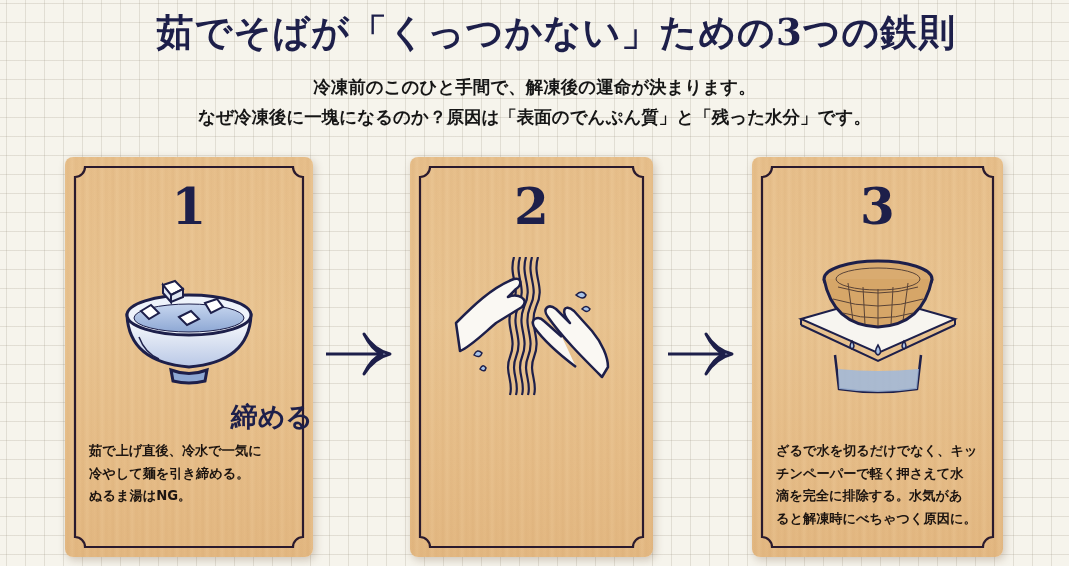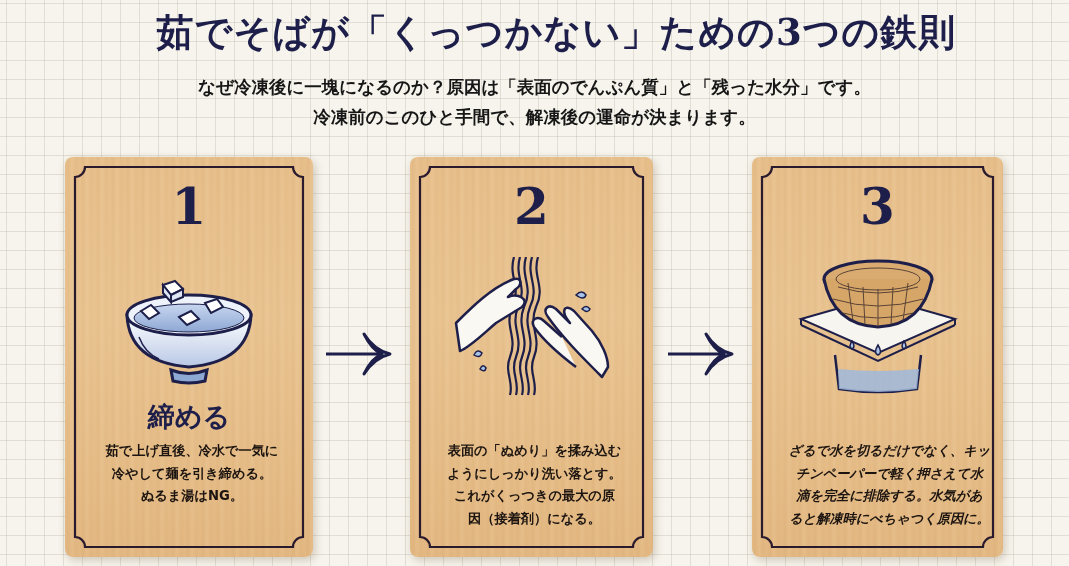--- a/index.html
+++ b/index.html
@@ -58,47 +58,46 @@
     font-size: 50px;
     color: #1d1f4a;
     line-height: 60px;
   }
   .illus {
     position: absolute; left: 0; right: 0; top: 95px; height: 150px;
     display: flex; justify-content: center; align-items: center;
   }
   .heading {
     position: absolute; left: 0; right: 0; top: 242px;
-    text-align: center;
+    text-align: right;
     font-family: "DejaVu Serif", "Liberation Serif", serif;
     font-weight: bold;
     font-size: 27px;
     color: #1d1f4a;
     line-height: 36px;
   }
   .desc {
     position: absolute; left: 24px; right: 18px; top: 283px;
     font-weight: bold;
     font-size: 13.2px;
     line-height: 22.5px;
     color: #1c1410;
     white-space: pre-line;
-    text-align: center;
   }
   .arrow {
     position: absolute; top: 330px; width: 72px; height: 48px;
   }
 </style>
 </head>
 <body>
 
 <h1 class="title">茹でそばが「くっつかない」ための3つの鉄則</h1>
 <div class="subtitle">
+  <div>冷凍前のこのひと手間で、解凍後の運命が決まります。</div>
   <div>なぜ冷凍後に一塊になるのか？原因は「表面のでんぷん質」と「残った水分」です。</div>
-  <div>冷凍前のこのひと手間で、解凍後の運命が決まります。</div>
 </div>
 
 <div class="card" style="left:65px; width:248px;">
   <div class="card-frame">
     <svg viewBox="0 0 232 384" preserveAspectRatio="none">
       <path d="M12 2 H220 A10 10 0 0 0 230 12 V372 A10 10 0 0 0 220 382 H12 A10 10 0 0 0 2 372 V12 A10 10 0 0 0 12 2 Z" fill="none" stroke="#2a1a2e" stroke-width="2.2"></path>
     </svg>
   </div>
   <div class="num">1</div>
   <div class="illus">
@@ -161,24 +160,20 @@
       <path d="M150 120 C130 100 110 80 96 60 C90 52 96 46 104 52 L118 66 C108 54 112 46 122 54 L140 74 C150 86 156 100 156 110 Z" fill="#faf8f3" stroke="#1d1f4a" stroke-width="2.5" stroke-linejoin="round"></path>
       <path d="M124 110 C108 98 92 84 82 70 C78 62 86 58 92 64 L110 80" fill="#faf8f3" stroke="#1d1f4a" stroke-width="2.5"></path>
       <g fill="#a9c4e8" stroke="#1d1f4a" stroke-width="1.5">
         <path d="M124 38 q6 -6 10 0 q-2 6 -10 0 z"></path>
         <path d="M130 52 q4 -5 8 0 q-2 5 -8 0 z"></path>
         <path d="M22 98 q3 -7 8 -2 q-2 6 -8 2 z"></path>
         <path d="M28 112 q3 -6 6 -1 q-1 5 -6 1 z"></path>
       </g>
     </svg>
   </div>
-  <div class="desc">表面の「ぬめり」を揉み込む
-ようにしっかり洗い落とす。
-これがくっつきの最大の原
-因（接着剤）になる。</div>
 </div>
 
 <div class="arrow" style="left:664px;">
   <svg width="72" height="48" viewBox="0 0 72 48">
     <line x1="4" y1="24" x2="64" y2="24" stroke="#1d1f4a" stroke-width="3"></line>
     <path d="M42 4 Q52 20 68 24 Q52 28 42 44 Q50 28 60 24 Q50 20 42 4 Z" fill="#c9d5ee" stroke="#1d1f4a" stroke-width="3" stroke-linejoin="round"></path>
   </svg>
 </div>
 
 <div class="card" style="left:752px; width:251px;">
@@ -208,17 +203,17 @@
         <line x1="115" y1="26" x2="110" y2="64"></line>
         <ellipse cx="85" cy="22" rx="42" ry="11"></ellipse>
       </g>
       <g fill="#a9c4e8" stroke="#1d1f4a" stroke-width="1.5">
         <path d="M59 84 q-4 6 0 8 q4 -2 0 -8 z"></path>
         <path d="M85 88 q-5 8 0 10 q5 -2 0 -10 z"></path>
         <path d="M111 84 q-4 6 0 8 q4 -2 0 -8 z"></path>
       </g>
     </svg>
   </div>
-  <div class="desc" style="left:24px; right:0;font-style:italic;">ざるで水を切るだけでなく、キッ
+  <div class="desc" style="left:24px; right:0;">ざるで水を切るだけでなく、キッ
 チンペーパーで軽く押さえて水
 滴を完全に排除する。水気があ
 ると解凍時にべちゃつく原因に。</div>
 </div>
 
 </body></html>

